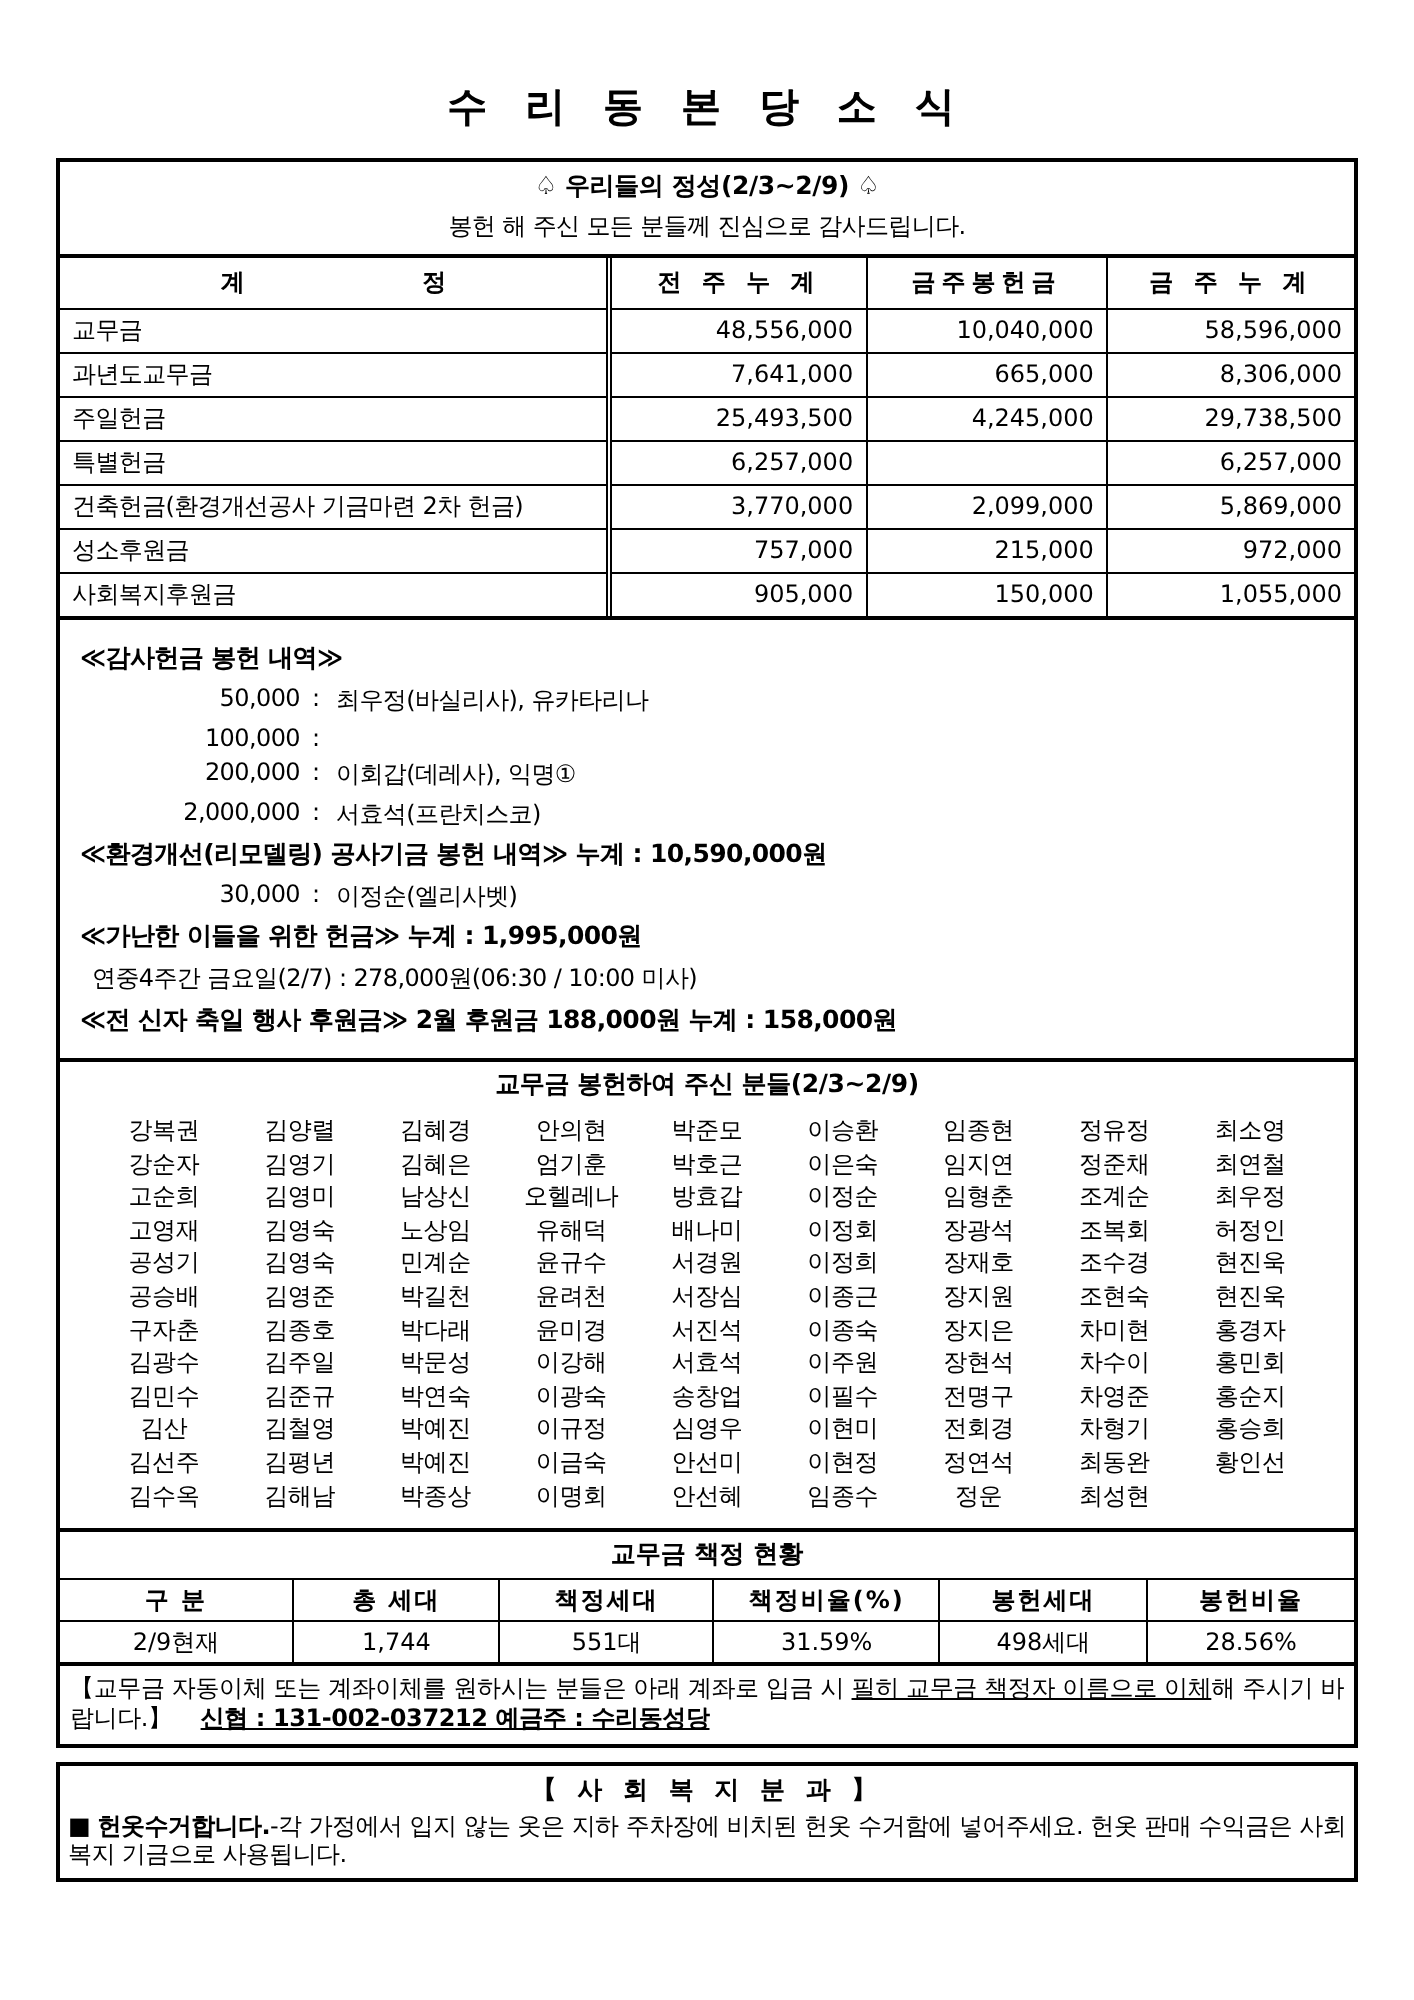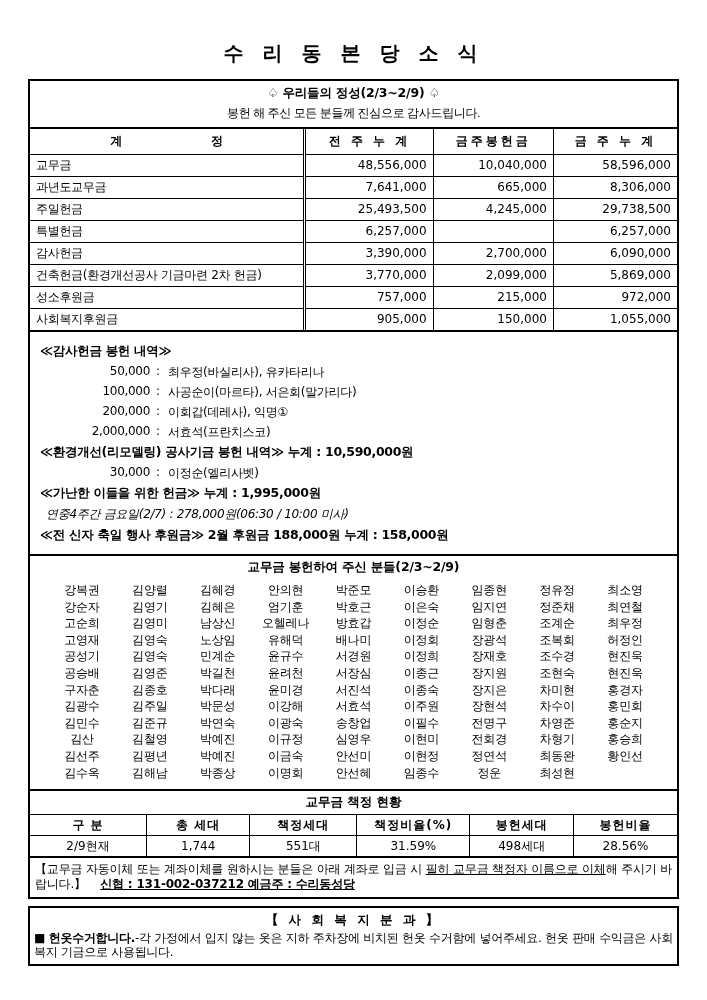--- a/index.html
+++ b/index.html
@@ -44,21 +44,20 @@
     font-weight: bold;
     padding: 4px 0 2px 0;
     letter-spacing: -0.2px;
   }
   .band-sub {
     text-align: center;
     font-size: 12px;
     padding: 1px 0 5px 0;
     border-bottom: 2px solid #000;
     letter-spacing: -0.3px;
-    font-family: Liberation Serif, serif;
   }
   
   .fin {
     width: 100%;
     border-collapse: collapse;
     table-layout: fixed;
   }
   .fin th, .fin td {
     border: 1px solid #000;
     font-size: 12px;
@@ -116,21 +115,20 @@
     text-align: right;
     padding-right: 6px;
     flex: none;
   }
   .dtl-colon { width: 12px; flex: none; }
   .dtl-names { flex: 1 1 auto; }
   .plain-line {
     font-size: 12px;
     margin: 4px 0 4px 6px;
     letter-spacing: -0.3px;
-    font-style: italic;
   }
 
   
   .names-wrap {
     border: 2px solid #000;
     border-top: none;
   }
   .names-title {
     text-align: center;
     font-size: 12.5px;
@@ -262,26 +260,20 @@
           <td class="num">4,245,000</td>
           <td class="num">29,738,500</td>
         </tr>
         <tr>
           <td class="label">특별헌금</td>
           <td class="num dbl-left">6,257,000</td>
           <td class="num"></td>
           <td class="num">6,257,000</td>
         </tr>
         <tr>
-          <td class="label">감사헌금</td>
-          <td class="num dbl-left">3,390,000</td>
-          <td class="num">2,700,000</td>
-          <td class="num">6,090,000</td>
-        </tr>
-        <tr>
           <td class="label">건축헌금(환경개선공사 기금마련 2차 헌금)</td>
           <td class="num dbl-left">3,770,000</td>
           <td class="num">2,099,000</td>
           <td class="num">5,869,000</td>
         </tr>
         <tr>
           <td class="label">성소후원금</td>
           <td class="num dbl-left">757,000</td>
           <td class="num">215,000</td>
           <td class="num">972,000</td>
@@ -300,21 +292,20 @@
     <div class="dtl-head">≪감사헌금 봉헌 내역≫</div>
 
     <div class="dtl-row">
       <span class="dtl-amt">50,000</span>
       <span class="dtl-colon">:</span>
       <span class="dtl-names">최우정(바실리사), 유카타리나</span>
     </div>
     <div class="dtl-row">
       <span class="dtl-amt">100,000</span>
       <span class="dtl-colon">:</span>
-      <span class="dtl-names">사공순이(마르타), 서은회(말가리다)</span>
     </div>
     <div class="dtl-row">
       <span class="dtl-amt">200,000</span>
       <span class="dtl-colon">:</span>
       <span class="dtl-names">이회갑(데레사), 익명①</span>
     </div>
     <div class="dtl-row">
       <span class="dtl-amt">2,000,000</span>
       <span class="dtl-colon">:</span>
       <span class="dtl-names">서효석(프란치스코)</span>

